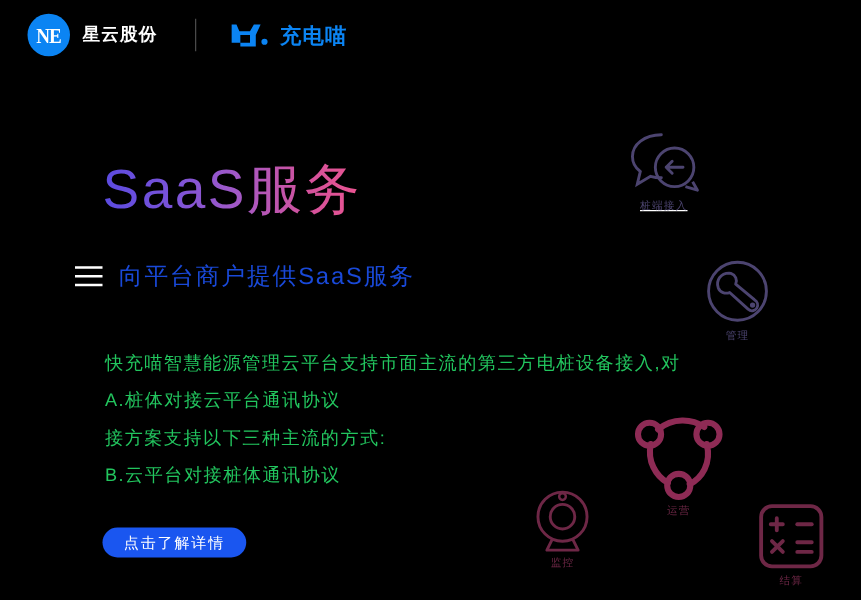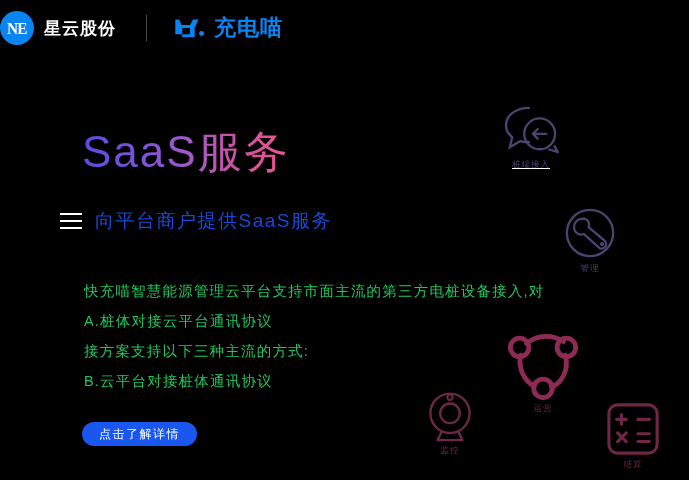--- a/index.html
+++ b/index.html
@@ -17,20 +17,21 @@
   }
 
   
   .header {
     position: absolute;
     top: 0; left: 0;
     width: 689px;
     height: 56px;
     display: flex;
     align-items: center;
+    padding-left: 22px;
     box-sizing: border-box;
   }
   .brand-a {
     display: flex;
     align-items: center;
     gap: 10px;
   }
   .logo-circle {
     width: 34px;
     height: 34px;
@@ -44,21 +45,21 @@
   .logo-mono {
     font-family: "Liberation Serif", "DejaVu Serif", serif;
     font-weight: bold;
     font-size: 17px;
     line-height: 1;
     color: #ffffff;
     letter-spacing: -1px;
     transform: scaleX(0.9);
   }
   .brand-a-text {
-    font-size: 17px;
+    font-size: 14px;
     font-weight: bold;
     color: #ffffff;
     letter-spacing: 1px;
   }
   .brand-divider {
     width: 1px;
     height: 26px;
     background: #4a4a4a;
     margin: 0 26px 0 30px;
   }
@@ -66,21 +67,21 @@
     display: flex;
     align-items: center;
     gap: 7px;
   }
   .brand-b-mark {
     width: 34px;
     height: 22px;
     flex: 0 0 auto;
   }
   .brand-b-text {
-    font-size: 22px;
+    font-size: 17px;
     font-weight: bold;
     color: #0B84F3;
     letter-spacing: 1px;
   }
 
   
   .hero-title {
     position: absolute;
     left: 82px;
     top: 128px;

